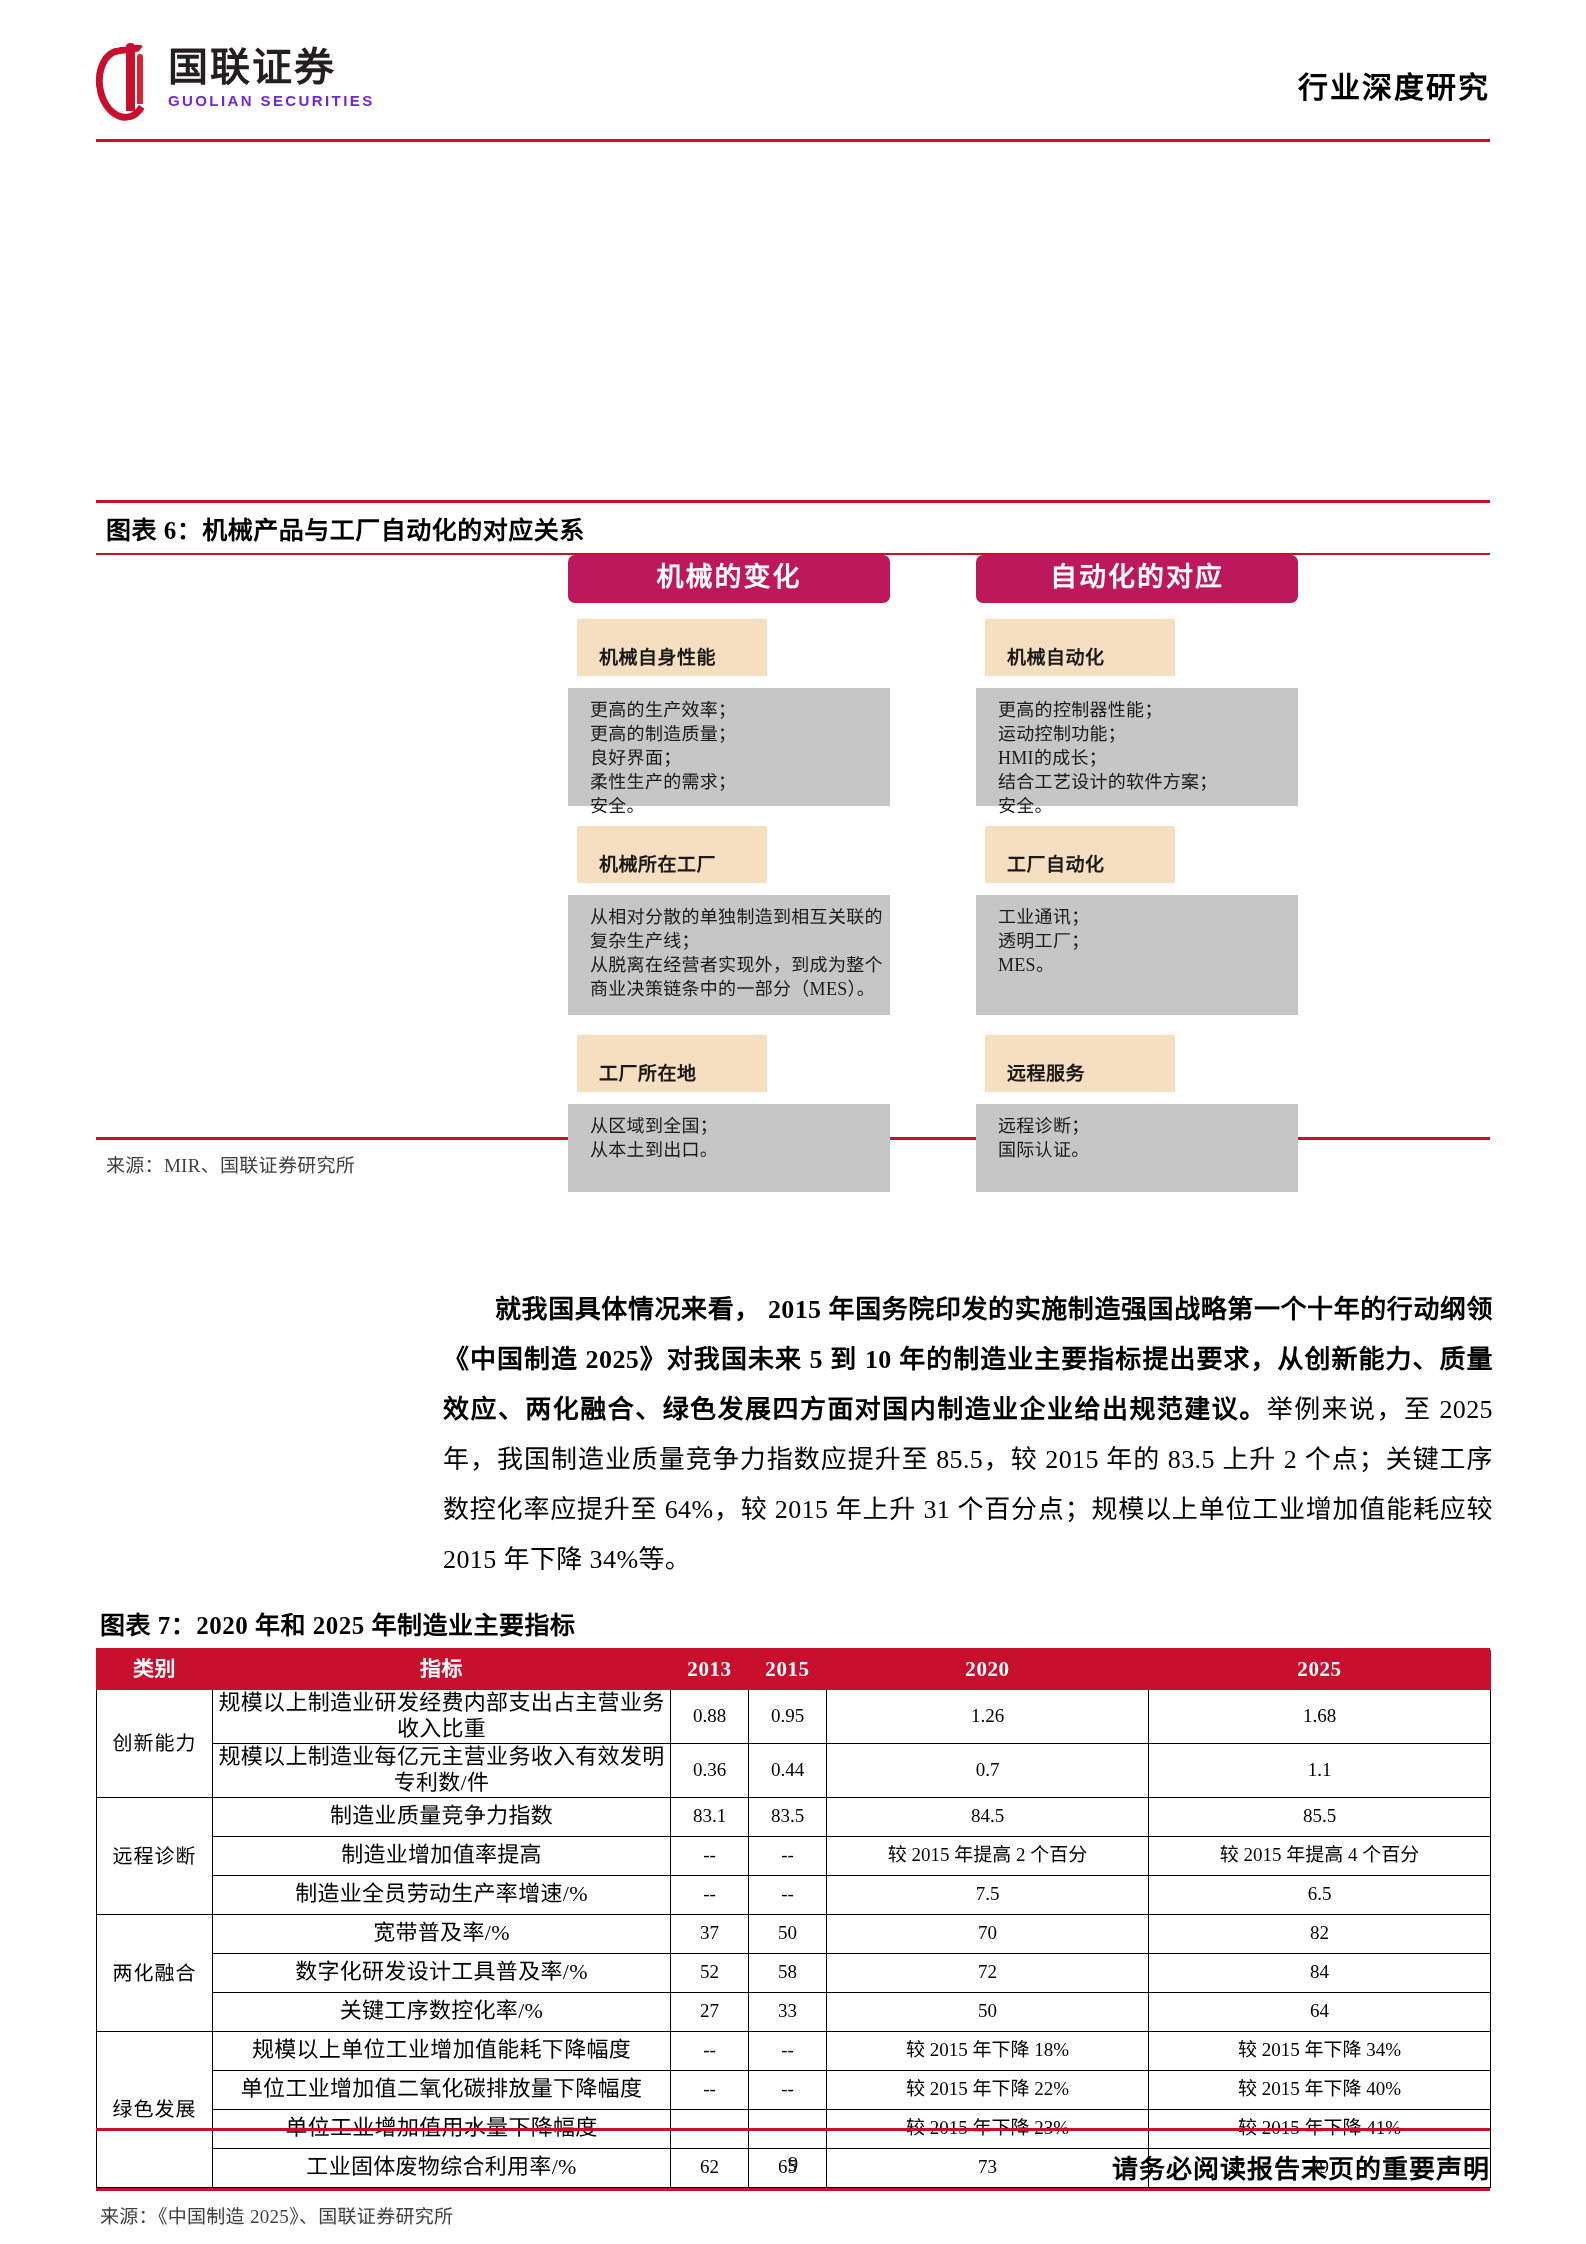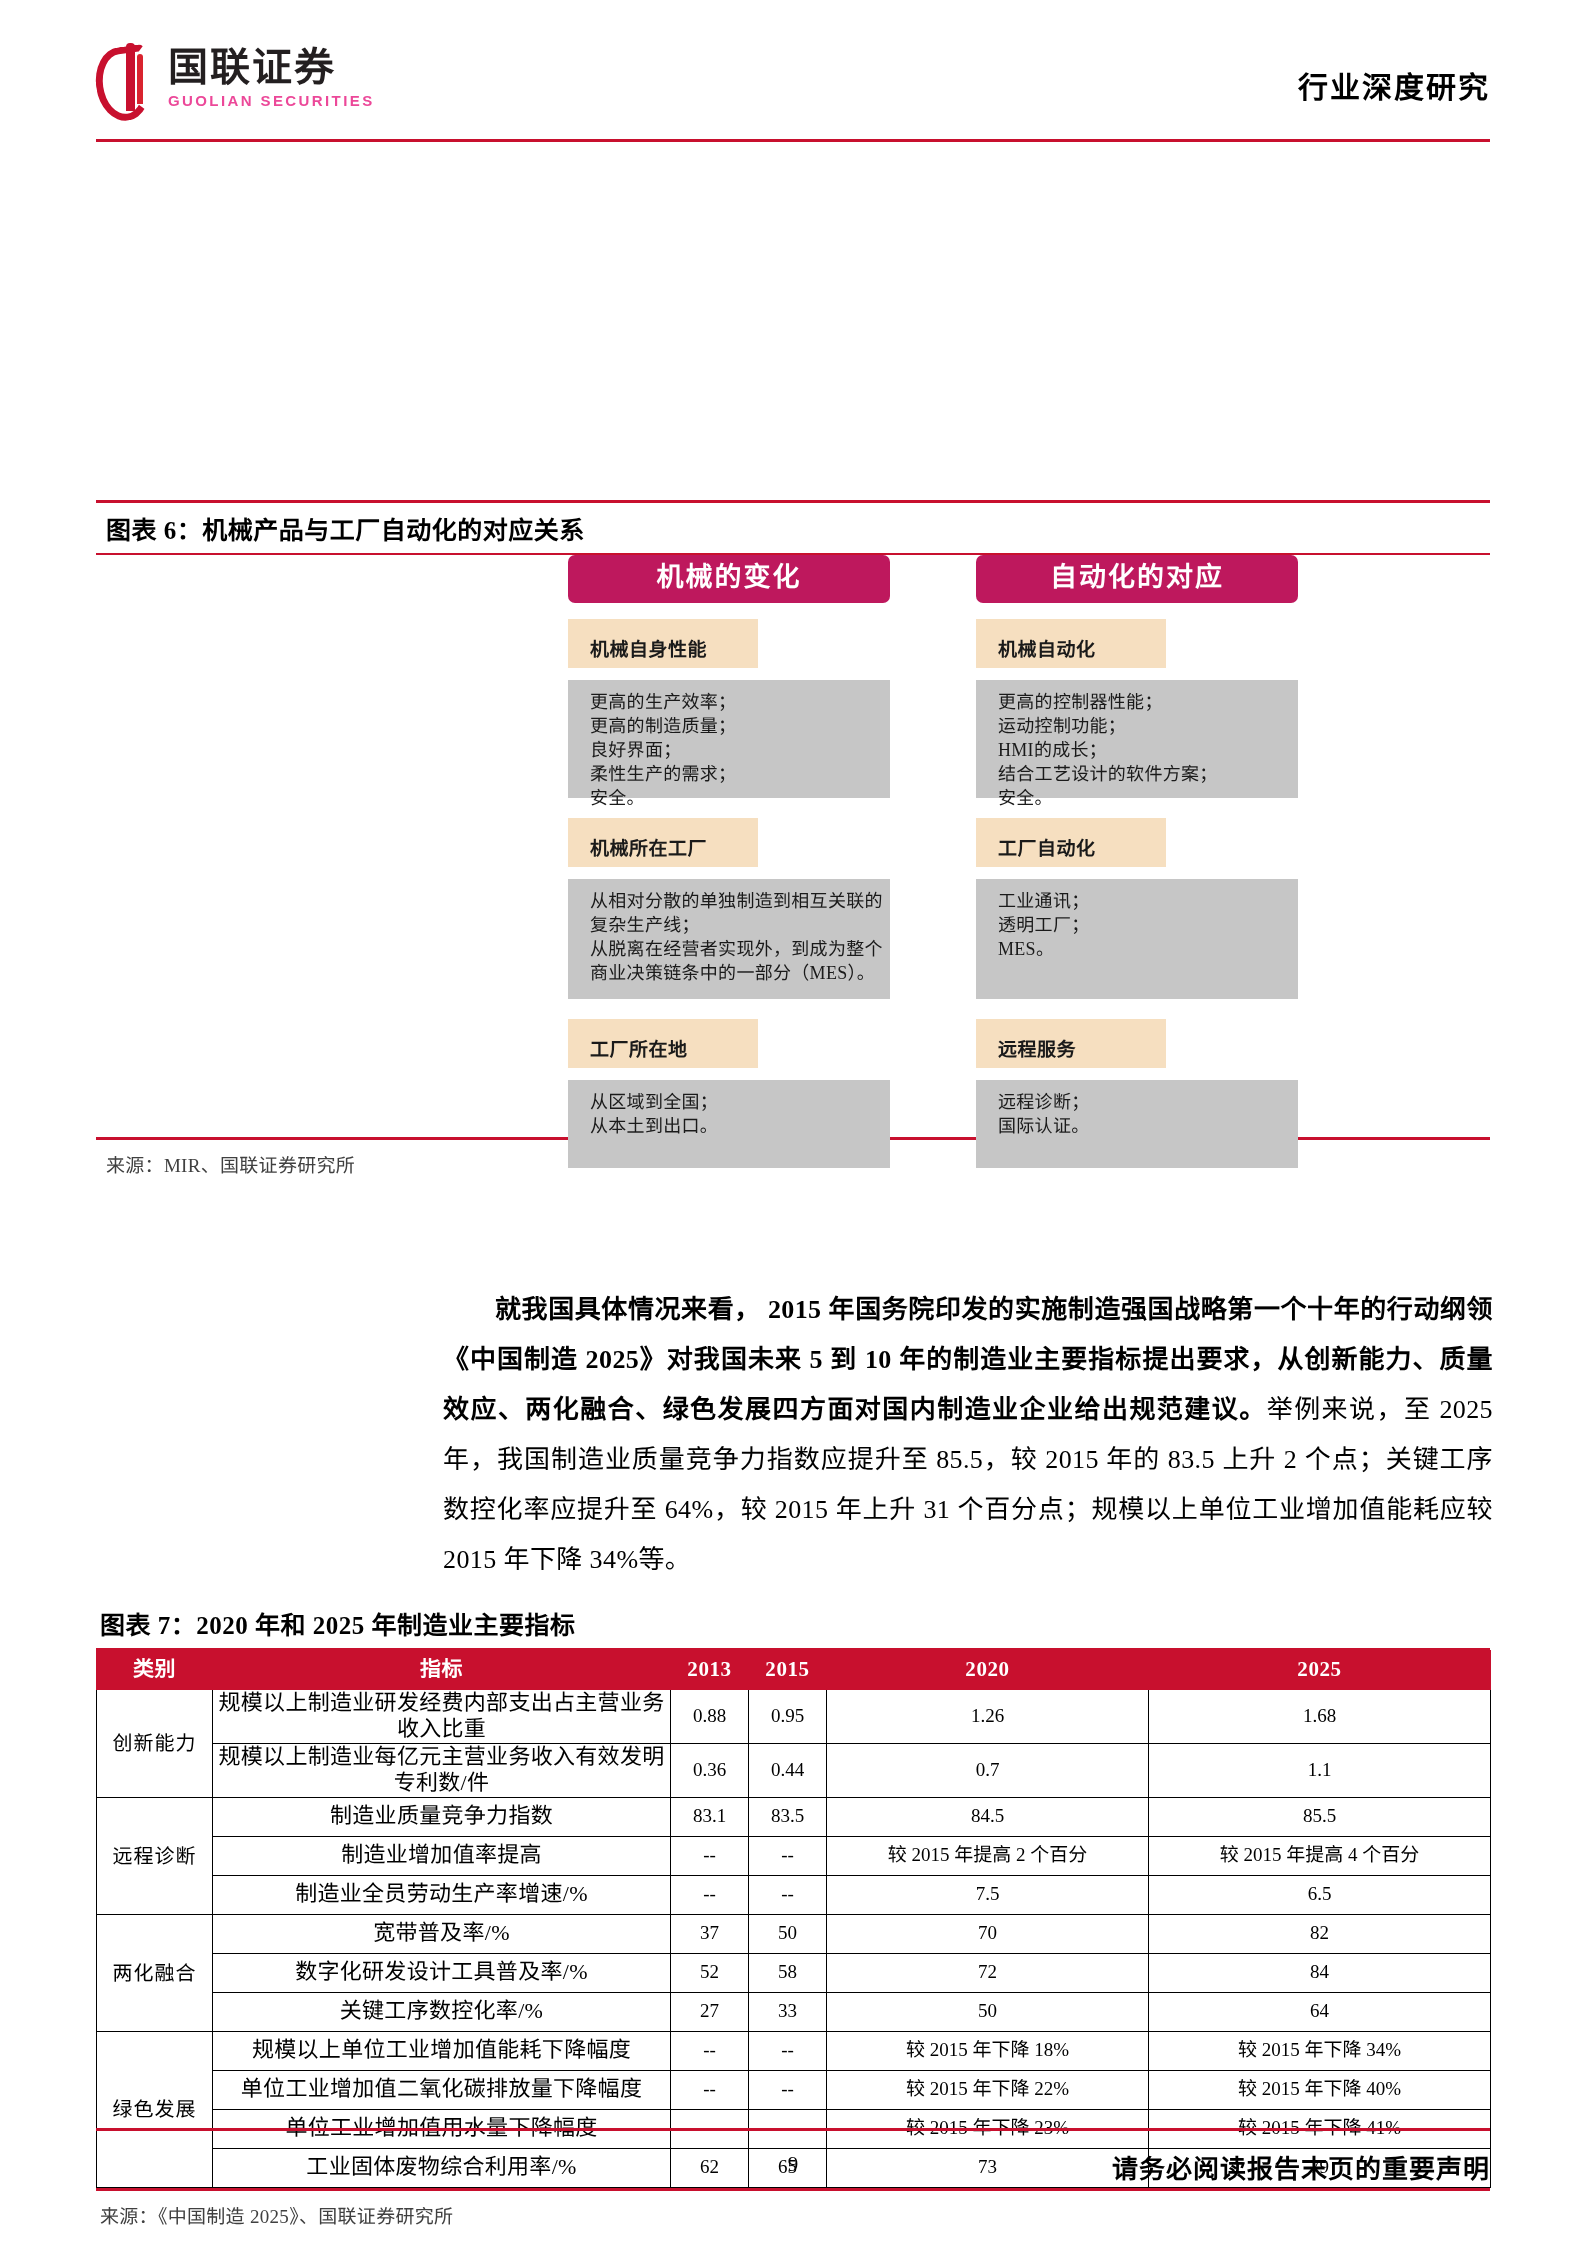--- a/index.html
+++ b/index.html
@@ -83,21 +83,21 @@
     font-weight: bold;
     letter-spacing: 2px;
     color: #231f20;
     line-height: 1.05;
   }
   .logo-en {
     font-family: "Liberation Sans", "DejaVu Sans", sans-serif;
     font-size: 15px;
     font-weight: bold;
     letter-spacing: 2.4px;
-    color: #ec4899;
+    color: #6d28d9;
     margin-top: 4px;
   }
   .header-title {
     position: absolute;
     right: 96px;
     top: 42px;
     font-family: "Liberation Serif", "DejaVu Serif", serif;
     font-size: 30px;
     font-weight: bold;
     letter-spacing: 2px;
@@ -190,23 +190,24 @@
     padding: 8px 0 10px 0;
     border-radius: 7px;
     letter-spacing: 2px;
     line-height: 1.1;
   }
   .sub-head {
     background: #f6dfc0;
     color: #1a1a1a;
     font-size: 19px;
     font-weight: bold;
-    padding: 15px 0 7px 22px;
+    padding: 23px 0 7px 22px;
     width: 168px;
     letter-spacing: 0.5px;
+    margin-left: 9px;
   }
   .gray-box {
     background: #c6c6c6;
     color: #1a1a1a;
     font-size: 18px;
     line-height: 24px;
     padding: 10px 10px 10px 22px;
     letter-spacing: 0.3px;
     box-sizing: border-box;
   }

